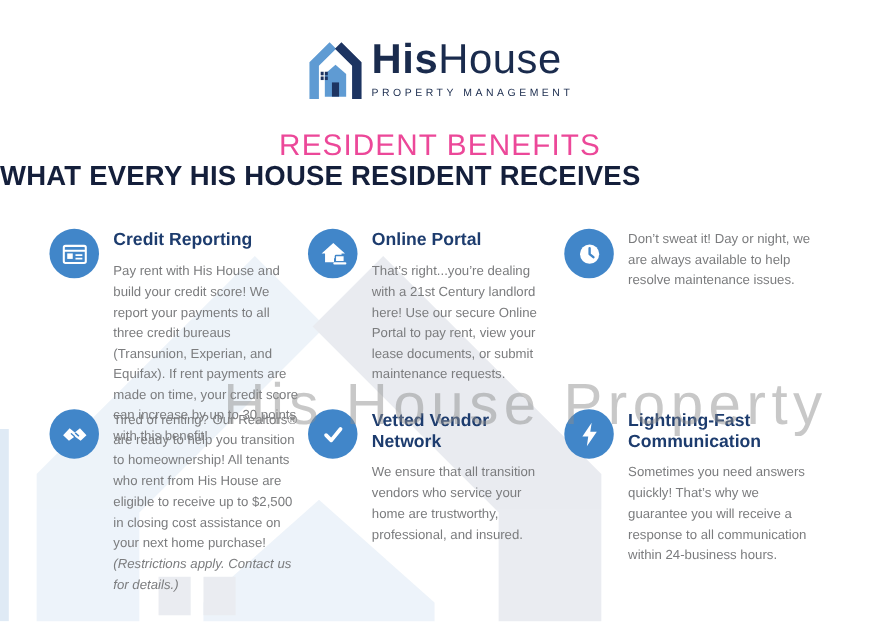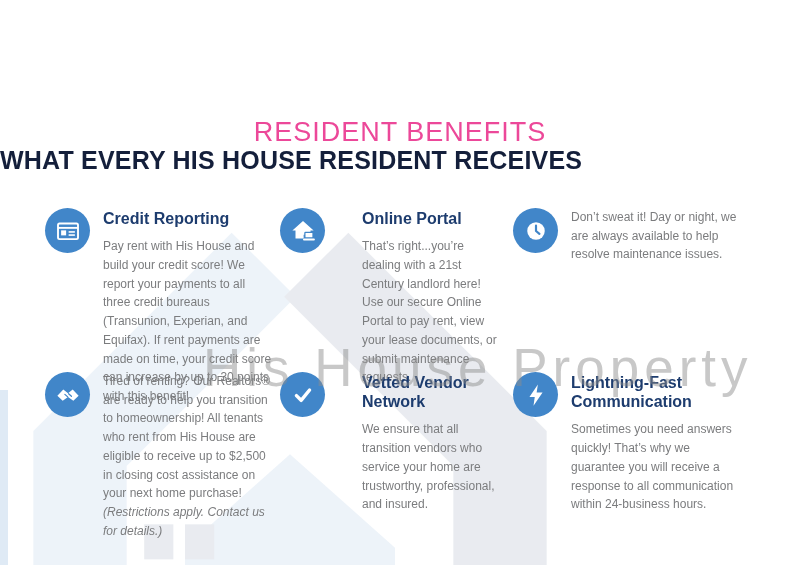--- a/index.html
+++ b/index.html
@@ -77,21 +77,21 @@
 
   
   .benefits-row {
     position: absolute; left: 45px;
     display: flex; z-index: 2;
   }
   .row-1 { top: 208px; }
   .row-2 { top: 372px; }
   .benefit-cell { display: flex; align-items: flex-start; }
   .cell-w1 { width: 235px; }
-  .cell-w2 { width: 233px; gap: 24px; }
+  .cell-w2 { width: 233px; }
   .cell-w3 { width: 242px; }
   .benefit-icon-circle {
     flex: 0 0 45px;
     width: 45px; height: 45px;
     border-radius: 50%;
     background: #4186c9;
     display: flex; align-items: center; justify-content: center;
     margin-right: 13px;
   }
   .benefit-icon-circle svg { width: 30px; height: 30px; }
@@ -123,20 +123,40 @@
       <rect x="23" y="58" width="5" height="6"></rect>
         <rect x="30" y="58" width="5" height="6"></rect>
       <rect x="23" y="66" width="5" height="6"></rect>
         <rect x="30" y="66" width="5" height="6"></rect>
     </g>
   </svg>
   <div class="bg-edge-strip"></div>
 
   <div class="watermark-text watermark-line1">His House Property</div>
 
+  <div class="logo-block">
+    <svg class="logo-mark" viewBox="0 0 96 104">
+      <path fill="#5f9bd3" d="M4 42 L38 8 L49 19 L20 48 L20 104 L4 104 Z"></path>
+      <path fill="#1d3461" d="M92 42 L58 8 L47 19 L76 48 L76 104 L92 104 Z"></path>
+      <path fill="#5f9bd3" d="M30 62 L48 46 L66 62 L66 100 L30 100 Z"></path>
+      <rect fill="#1d3461" x="42" y="76" width="12" height="24"></rect>
+      <g fill="#1d3461">
+        <rect x="23" y="58" width="5" height="6"></rect>
+          <rect x="30" y="58" width="5" height="6"></rect>
+        <rect x="23" y="66" width="5" height="6"></rect>
+          <rect x="30" y="66" width="5" height="6"></rect>
+      </g>
+    </svg>
+    <div class="logo-text-col">
+      <div class="logo-brand">
+        <span class="bold">His</span><span class="light">House</span>
+      </div>
+      <div class="logo-tagline">PROPERTY MANAGEMENT</div>
+    </div>
+  </div>
 
   <div class="main-title">RESIDENT BENEFITS</div>
   <div class="main-subtitle">WHAT EVERY HIS HOUSE RESIDENT RECEIVES</div>
 
   <div class="benefits-row row-1">
 
     <div class="benefit-cell cell-w1">
       <div class="benefit-icon-circle">
         <svg viewBox="0 0 48 48">
           <rect x="8" y="12" width="32" height="25" rx="2.5" fill="none" stroke="#fff" stroke-width="3"></rect>

